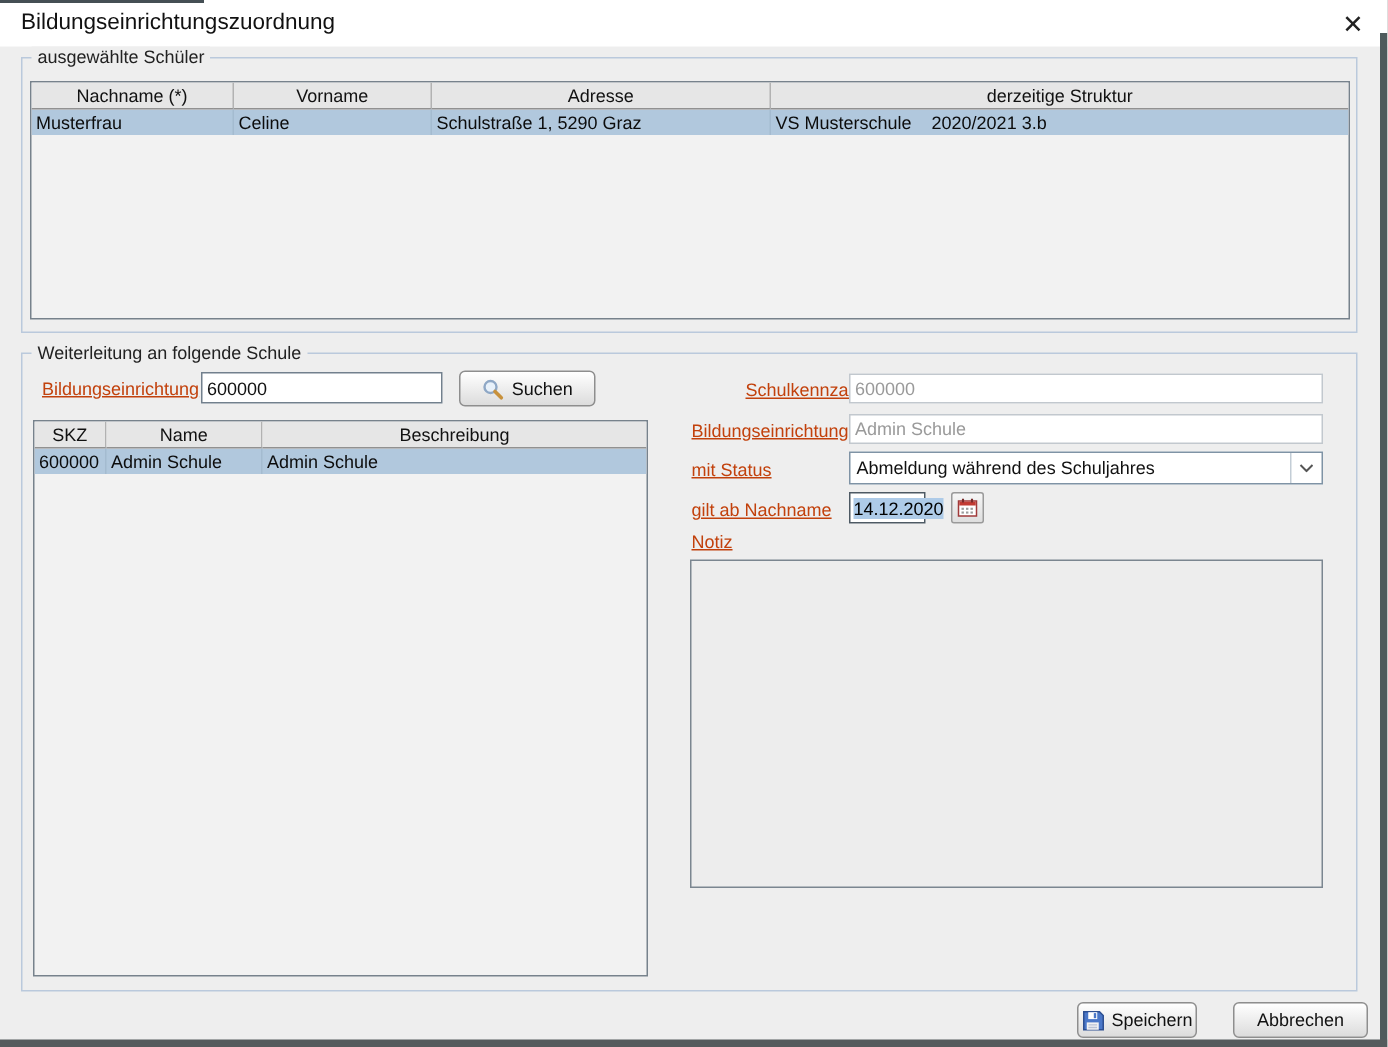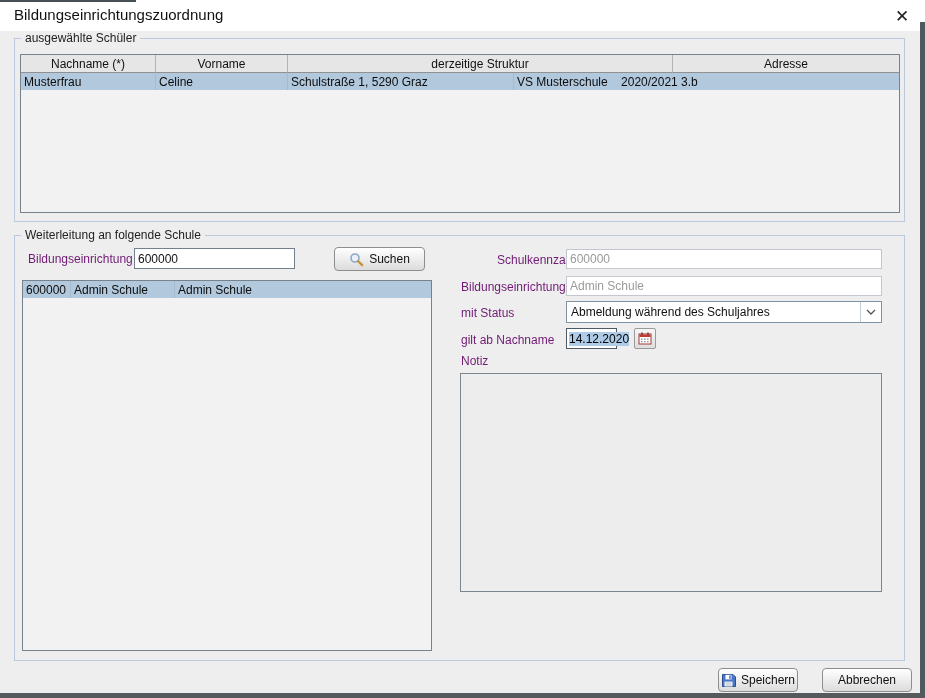--- a/index.html
+++ b/index.html
@@ -33,21 +33,21 @@
     display:flex; align-items:center; justify-content:center; box-sizing:border-box;
     font-size:12px; color:#111; overflow:hidden; white-space:nowrap; }
   .th:last-child { border-right:none; }
   .trow { display:flex; height:17px; background:#b1c8dd; }
   .td { display:flex; align-items:center; padding-left:3px; box-sizing:border-box;
     border-right:1px solid #a4bbd0; font-size:12px; color:#0c0c0c;
     white-space:pre; overflow:hidden; }
   .td:last-child { border-right:none; }
 
   
-  .lbl { position:absolute; white-space:nowrap; color:#701a75; line-height:14px; }
+  .lbl { position:absolute; white-space:nowrap; color:#c2410c; line-height:14px;text-decoration:underline; }
   .field { position:absolute; box-sizing:border-box; background:#fff; border:1px solid #72808d;
     font-family:"Liberation Sans", sans-serif; font-size:12px; color:#111; padding:1px 3px; outline:none; }
   .field.readonly { border-color:#c2c8ce; color:#9a9a9a; }
   .btn { position:absolute; display:flex; align-items:center; justify-content:center; gap:5px;
     background:linear-gradient(#ffffff,#dcdcdc); border:1px solid #8e8e8e; border-radius:4px;
     font-size:12px; color:#111; box-sizing:border-box; cursor:default; white-space:nowrap; }
   .combo { position:absolute; box-sizing:border-box; background:#fff; border:1px solid #7f93a5;
     display:flex; align-items:center; padding-left:4px; font-size:12px; color:#111; cursor:default; }
   .combo .arrow-zone { margin-left:auto; width:20px; align-self:stretch; display:flex;
     align-items:center; justify-content:center; border-left:1px solid #c3cdd6; }
@@ -73,48 +73,53 @@
     </div>
   </div>
 
   <div class="groupbox" id="group-students">
     <span class="group-label">ausgewählte Schüler</span>
 
     <div class="table" id="students-table">
       <div class="thead">
         <div class="th" style="width:135px">Nachname (*)</div>
         <div class="th" style="width:132px">Vorname</div>
+        <div class="th" style="width:226px">Adresse</div>
         <div class="th" style="flex:1">derzeitige Struktur</div>
-        <div class="th" style="width:226px">Adresse</div>
       </div>
       <div class="trow">
         <div class="td" style="width:135px">Musterfrau</div>
         <div class="td" style="width:132px">Celine</div>
         <div class="td" style="width:226px">Schulstraße 1, 5290 Graz</div>
         <div class="td" style="flex:1">VS Musterschule    2020/2021 3.b</div>
       </div>
     </div>
   </div>
 
   <div class="groupbox" id="group-forward">
     <span class="group-label">Weiterleitung an folgende Schule</span>
 
     <div class="lbl" style="left:13px; top:16px;">Bildungseinrichtung</div>
     <input class="field" style="left: 119px; top: 12px; width: 161px; height: 21px;" value="600000">
-    <div class="btn" style="left:291px; top:11px; width:91px; height:24px;margin-left:28px;">
+    <div class="btn" style="left:291px; top:11px; width:91px; height:24px;">
       <span>
         <svg width="15" height="15" viewBox="0 0 15 15">
           <circle cx="6" cy="6" r="4" fill="#e8f1fa" stroke="#8fa8c6" stroke-width="1.6"></circle>
           <line x1="9" y1="9" x2="13.2" y2="13.2" stroke="#c8913c" stroke-width="2.4" stroke-linecap="round"></line>
         </svg>
       </span>
       <span>Suchen</span>
     </div>
 
     <div class="table" id="results-table">
+      <div class="thead">
+        <div class="th" style="width:48px">SKZ</div>
+        <div class="th" style="width:104px">Name</div>
+        <div class="th" style="flex:1">Beschreibung</div>
+      </div>
       <div class="trow">
         <div class="td" style="width:48px">600000</div>
         <div class="td" style="width:104px">Admin Schule</div>
         <div class="td" style="flex:1">Admin Schule</div>
       </div>
     </div>
 
     <div class="lbl" style="left:446px; top:17px;margin-left:36px;">Schulkennzahl</div>
     <input class="field readonly" style="left: 551px; top: 13px; width: 316px; height: 20px;" readonly="" value="600000">
 

